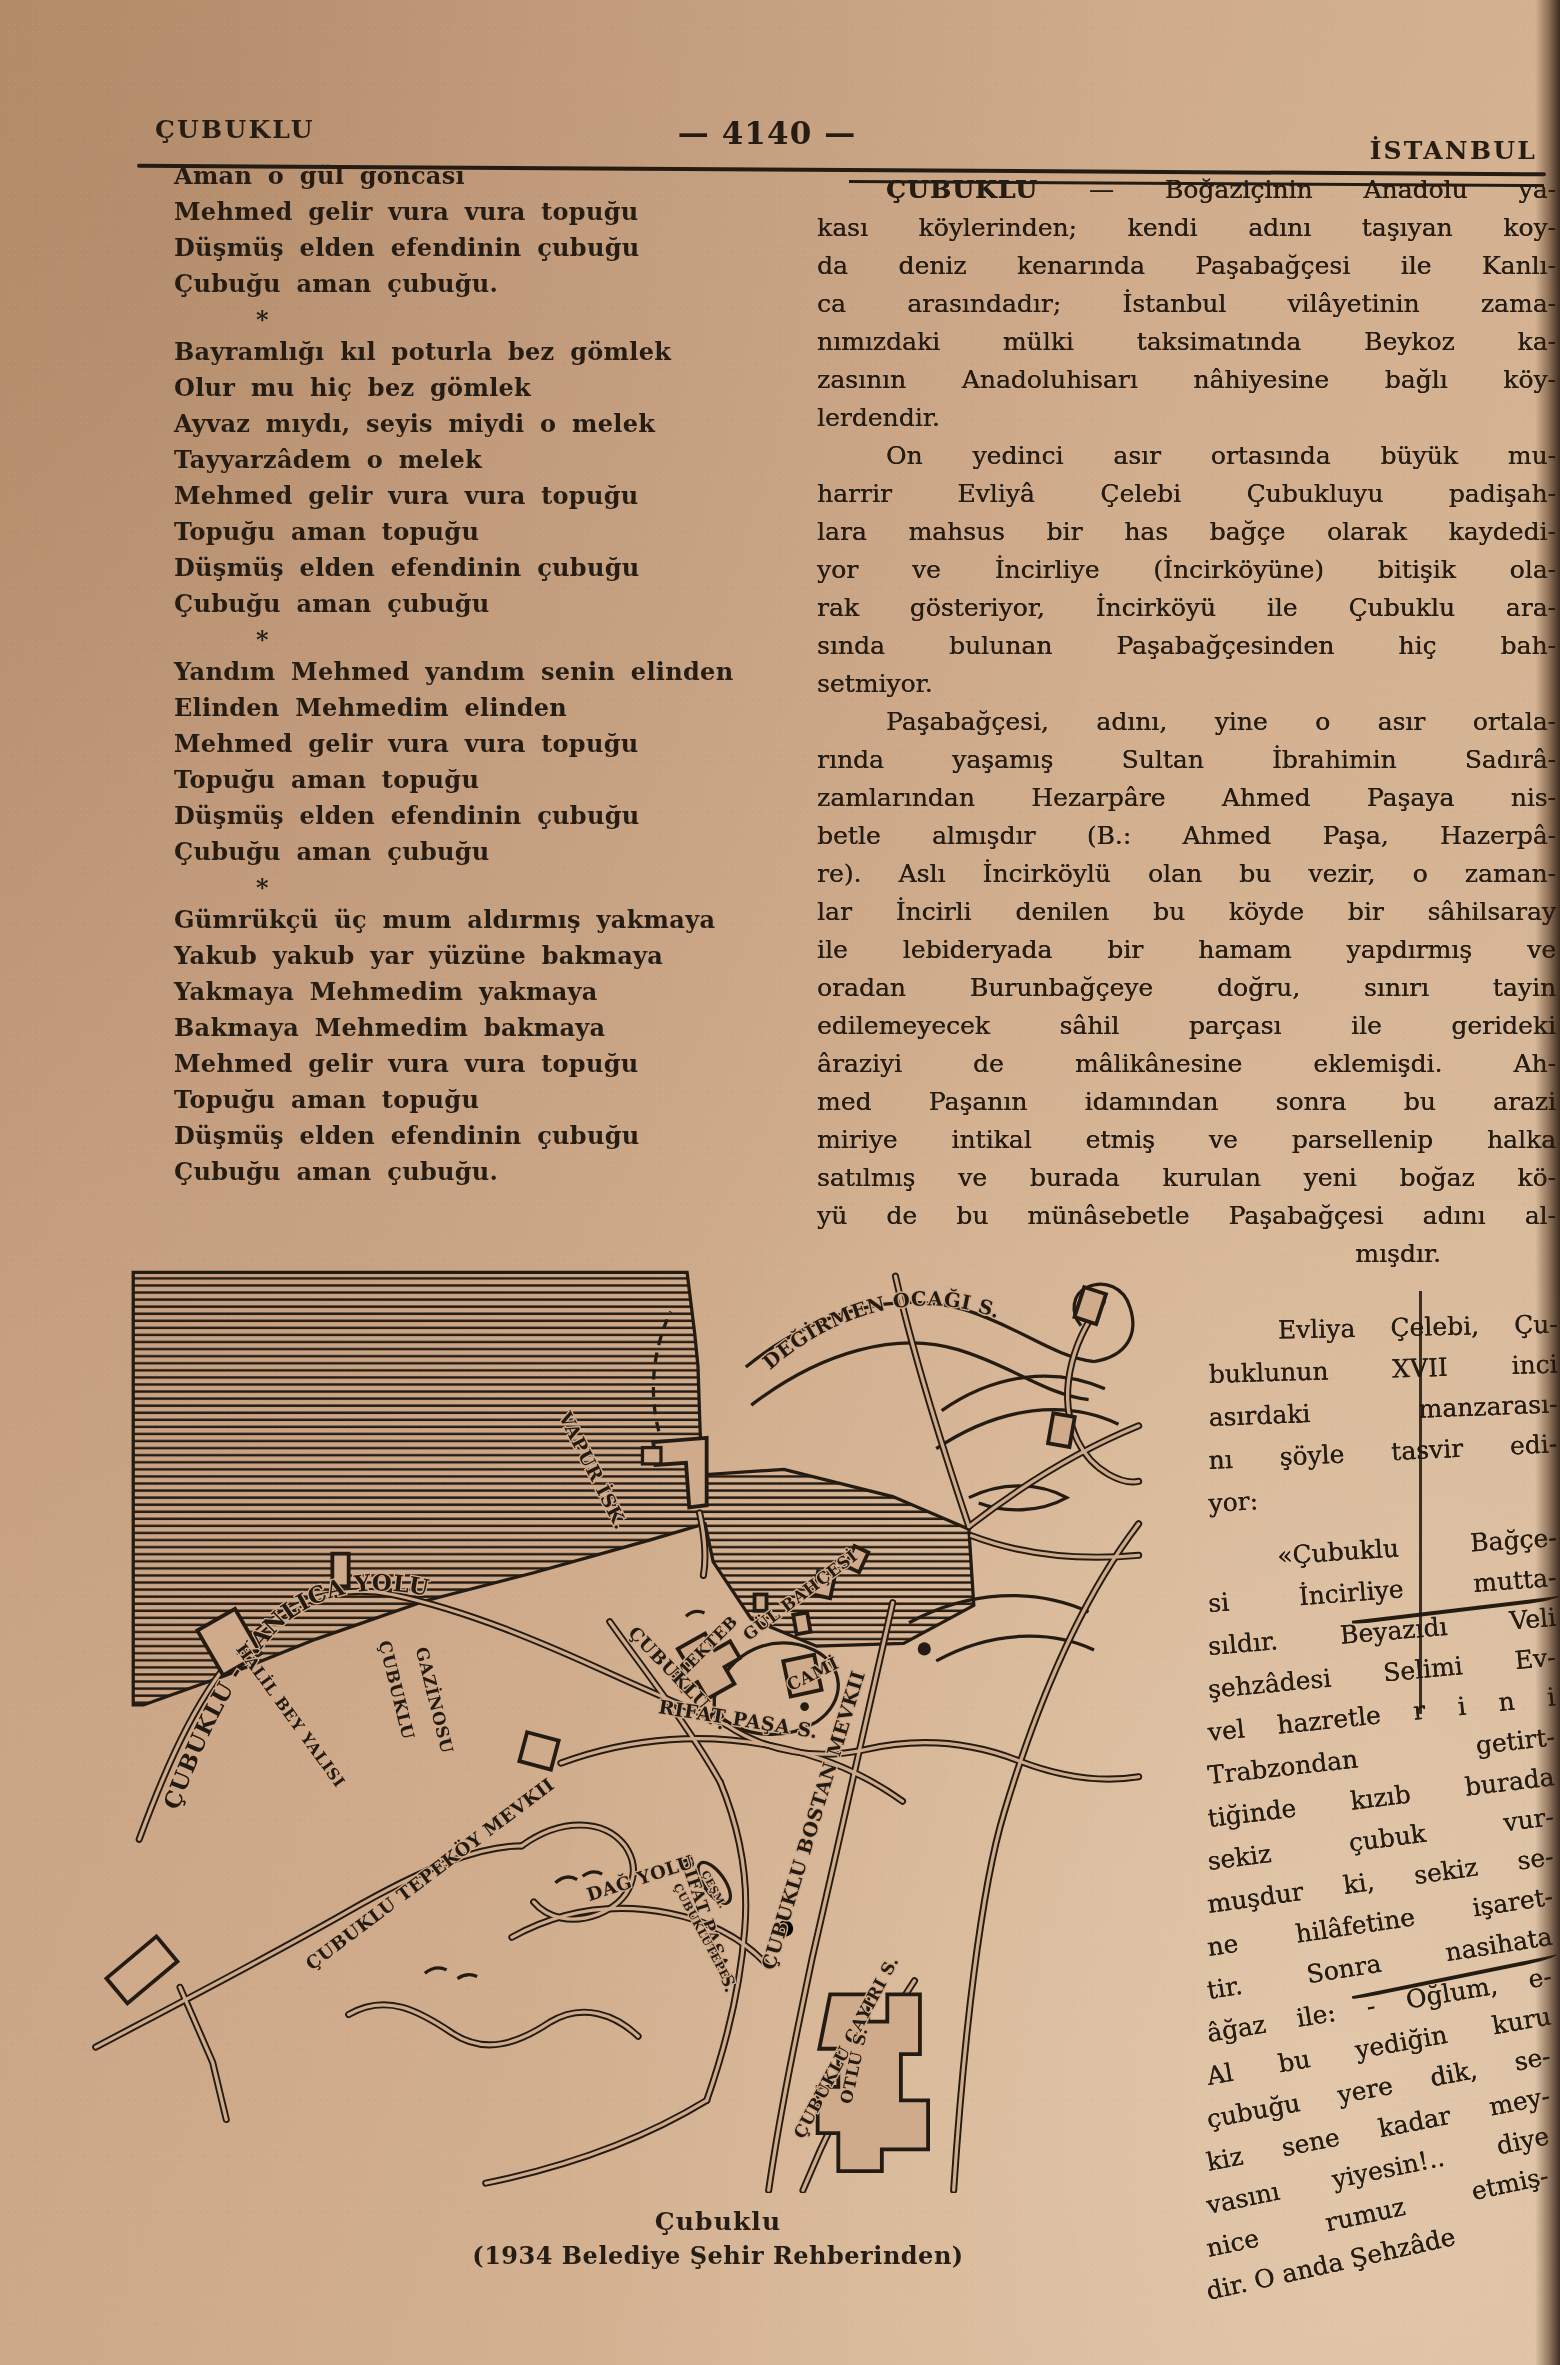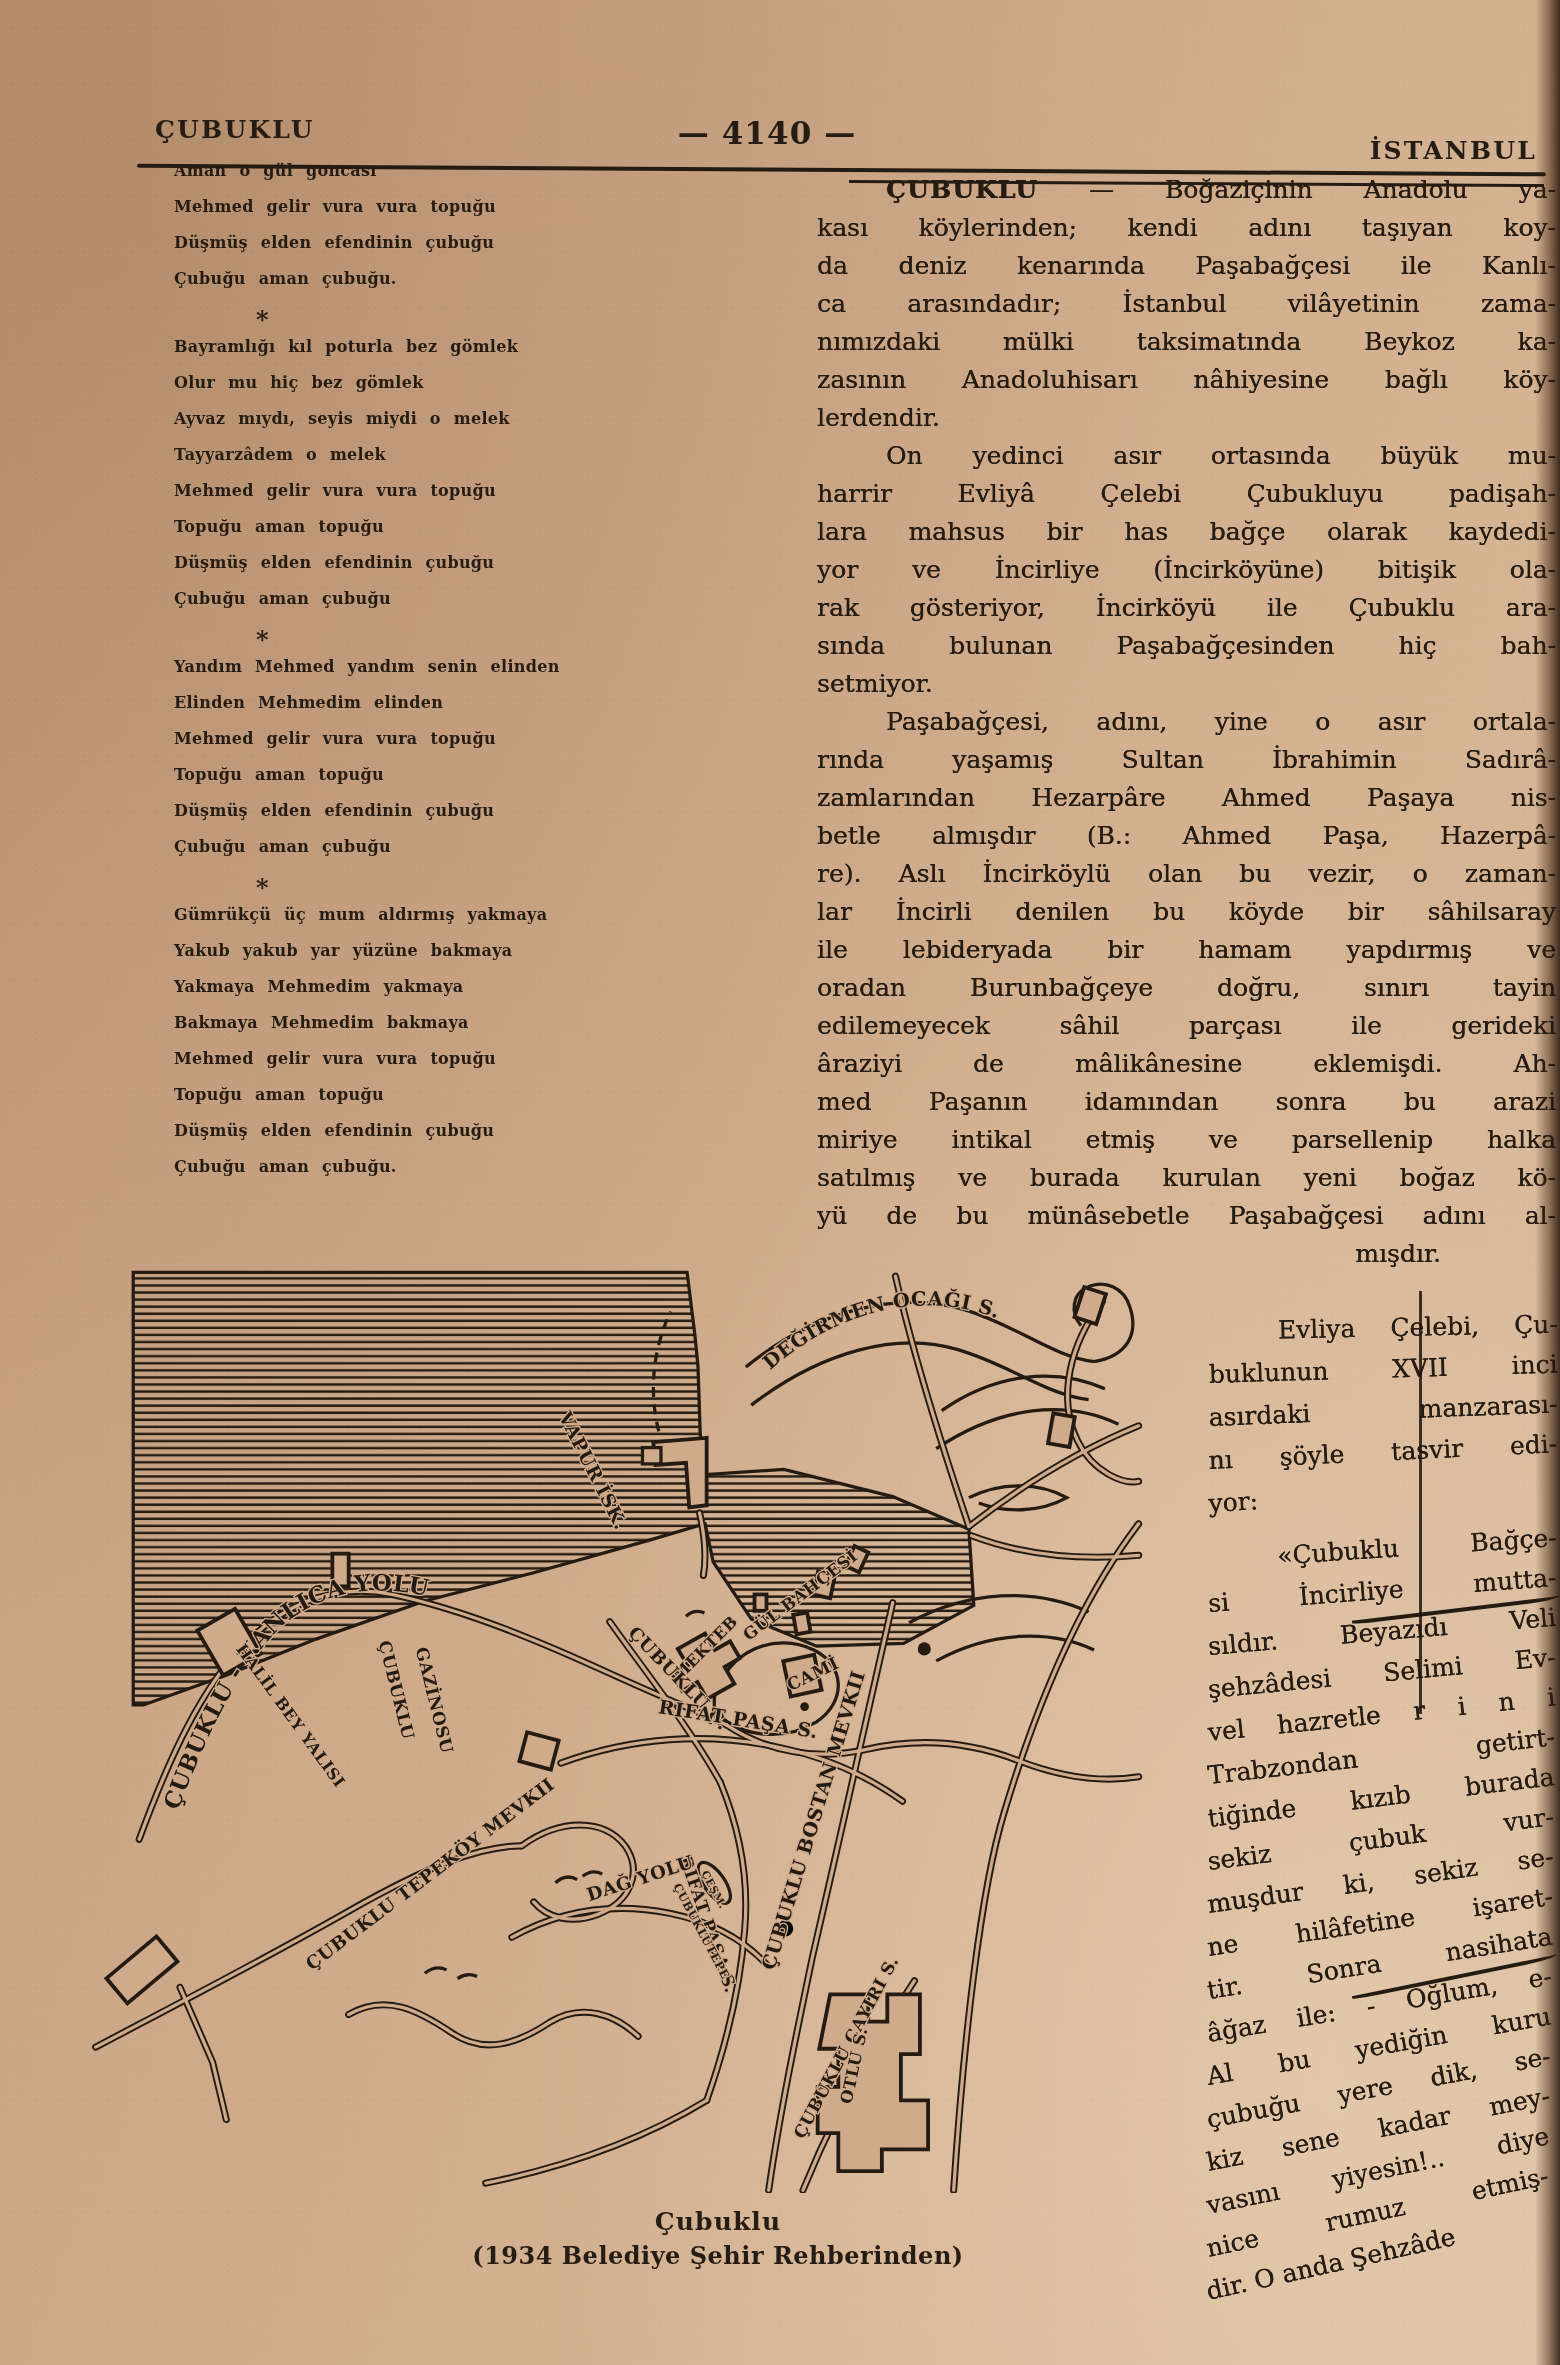--- a/index.html
+++ b/index.html
@@ -21,21 +21,21 @@
 
   
   .h-left{position:absolute;left:155px;top:115px;font-size:25px;font-weight:bold;letter-spacing:2.2px;}
   .h-center{position:absolute;left:642px;top:115px;width:250px;text-align:center;font-size:31px;font-weight:bold;letter-spacing:1.1px;}
   .h-right{position:absolute;right:23px;top:121px;font-size:25px;font-weight:bold;letter-spacing:2.2px;margin-top:15px;}
   .rule1{position:absolute;left:137px;top:168px;width:1409px;height:4.4px;background:#241b12;transform:rotate(.35deg);border-radius:2.2px;}
   .rule2{position:absolute;left:849px;top:182px;width:695px;height:2.7px;background:#241b12;transform:rotate(.35deg);}
 
   
   .poem{position:absolute;left:174px;top:161px;width:666px;}
-  .pline{font-size:16px;height:36px;font-weight:bold;letter-spacing:0.3px;word-spacing:7px;white-space:nowrap;}
+  .pline{font-size:24px;height:36px;font-weight:bold;letter-spacing:0.3px;word-spacing:7px;white-space:nowrap;}
   .pline.star{font-size:24px;height:32px;text-indent:82px;}
 
   
   .article{position:absolute;left:817px;top:175px;width:739px;}
   .aline{font-size:25px;height:38px;text-align:justify;text-align-last:justify;text-shadow:0.3px 0 0 currentColor;}
   .aline b{letter-spacing:1.1px;}
   .indent{text-indent:69px;}
   .last{text-align-last:left;}
   .last-center{text-align-last:right;padding-right:115px;box-sizing:border-box;}
 

